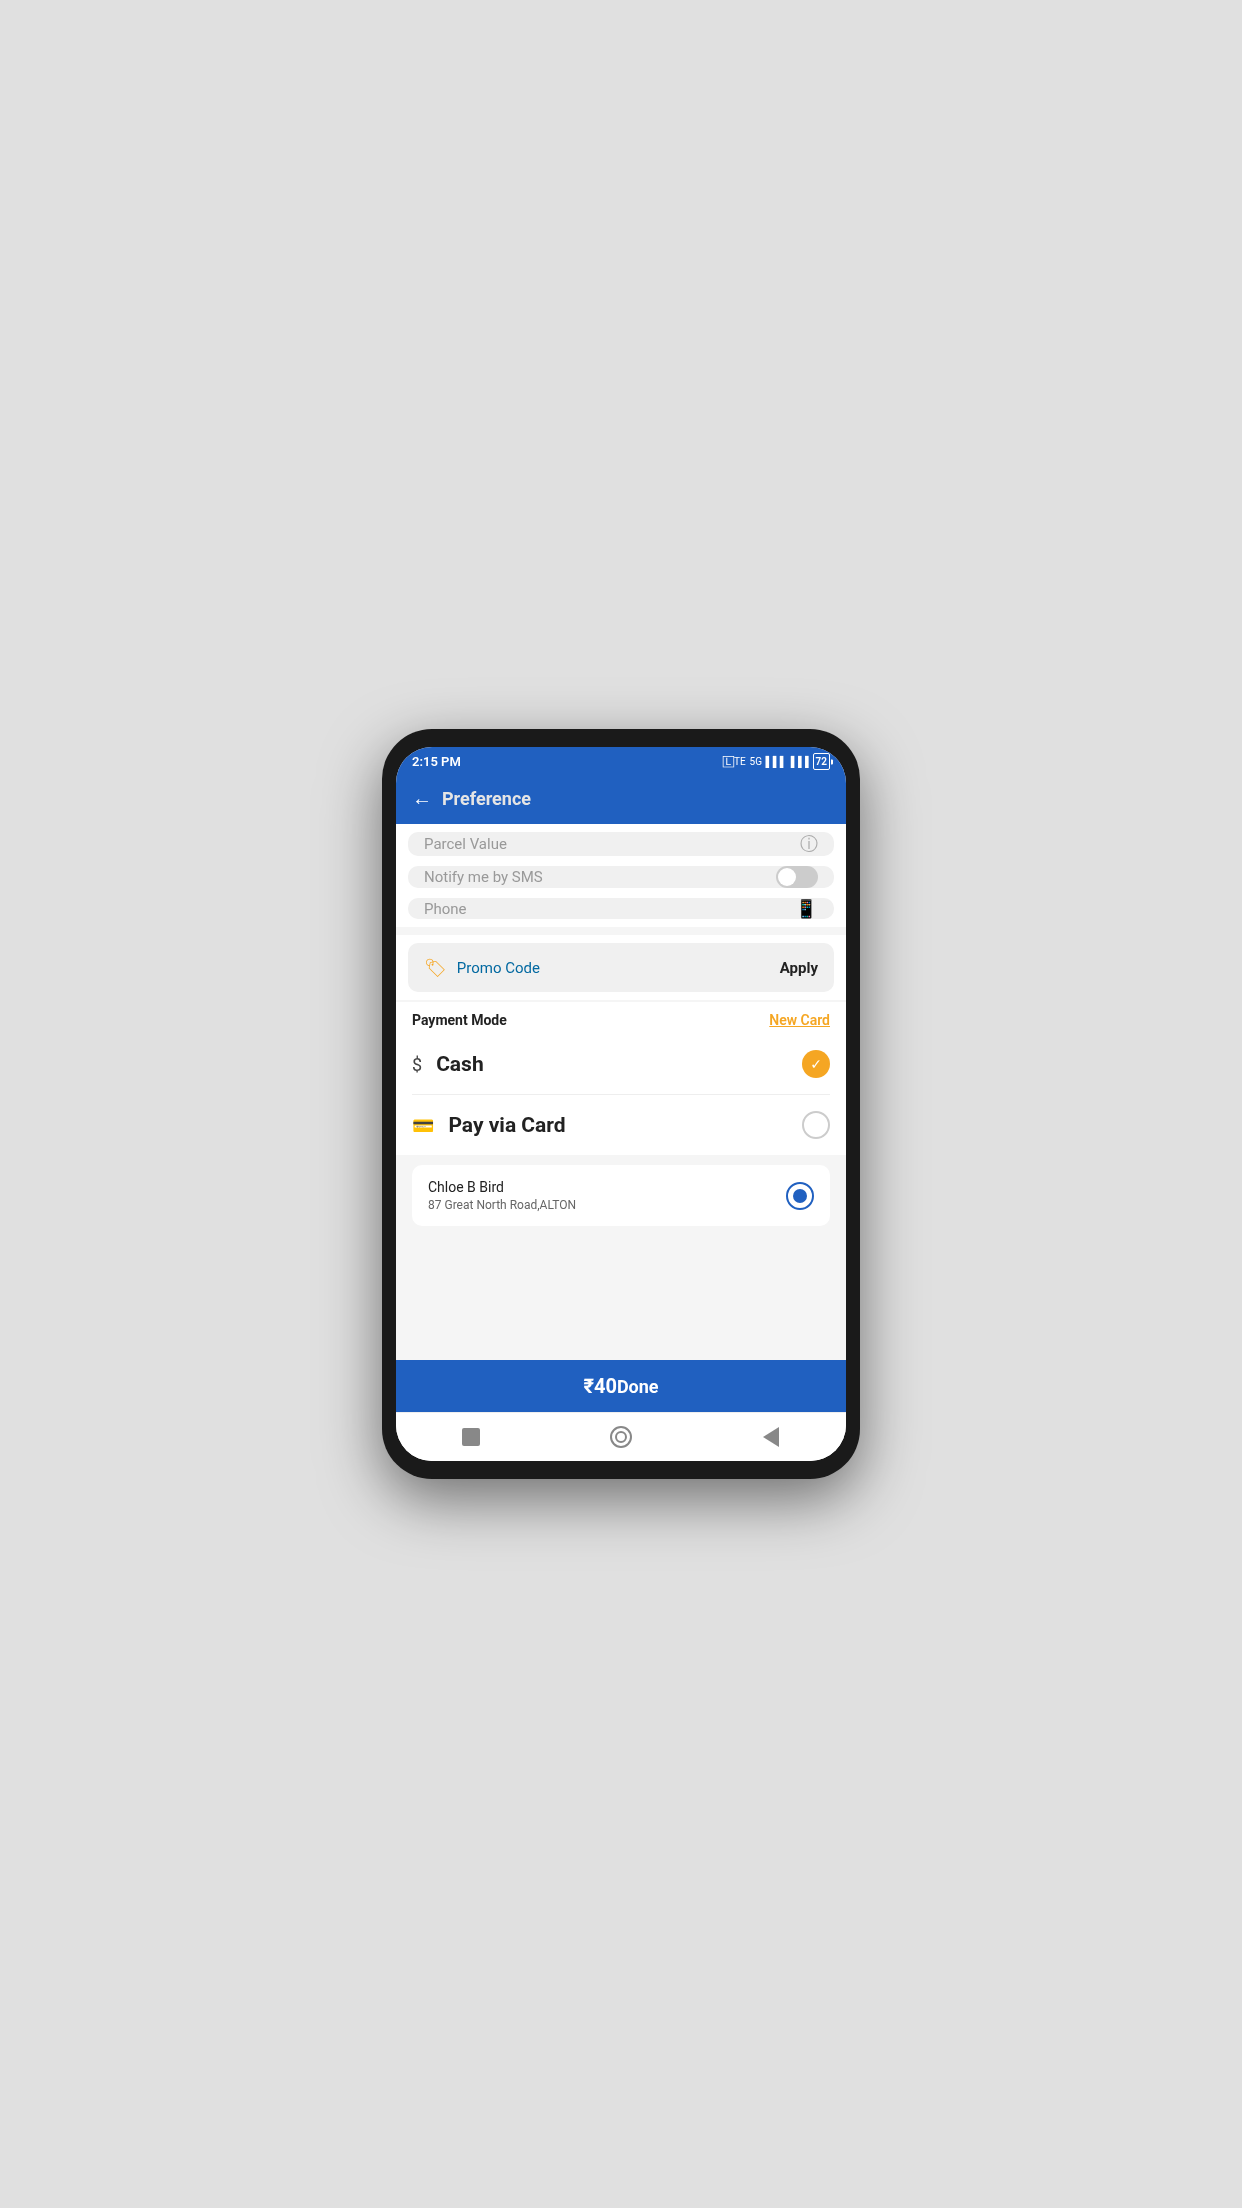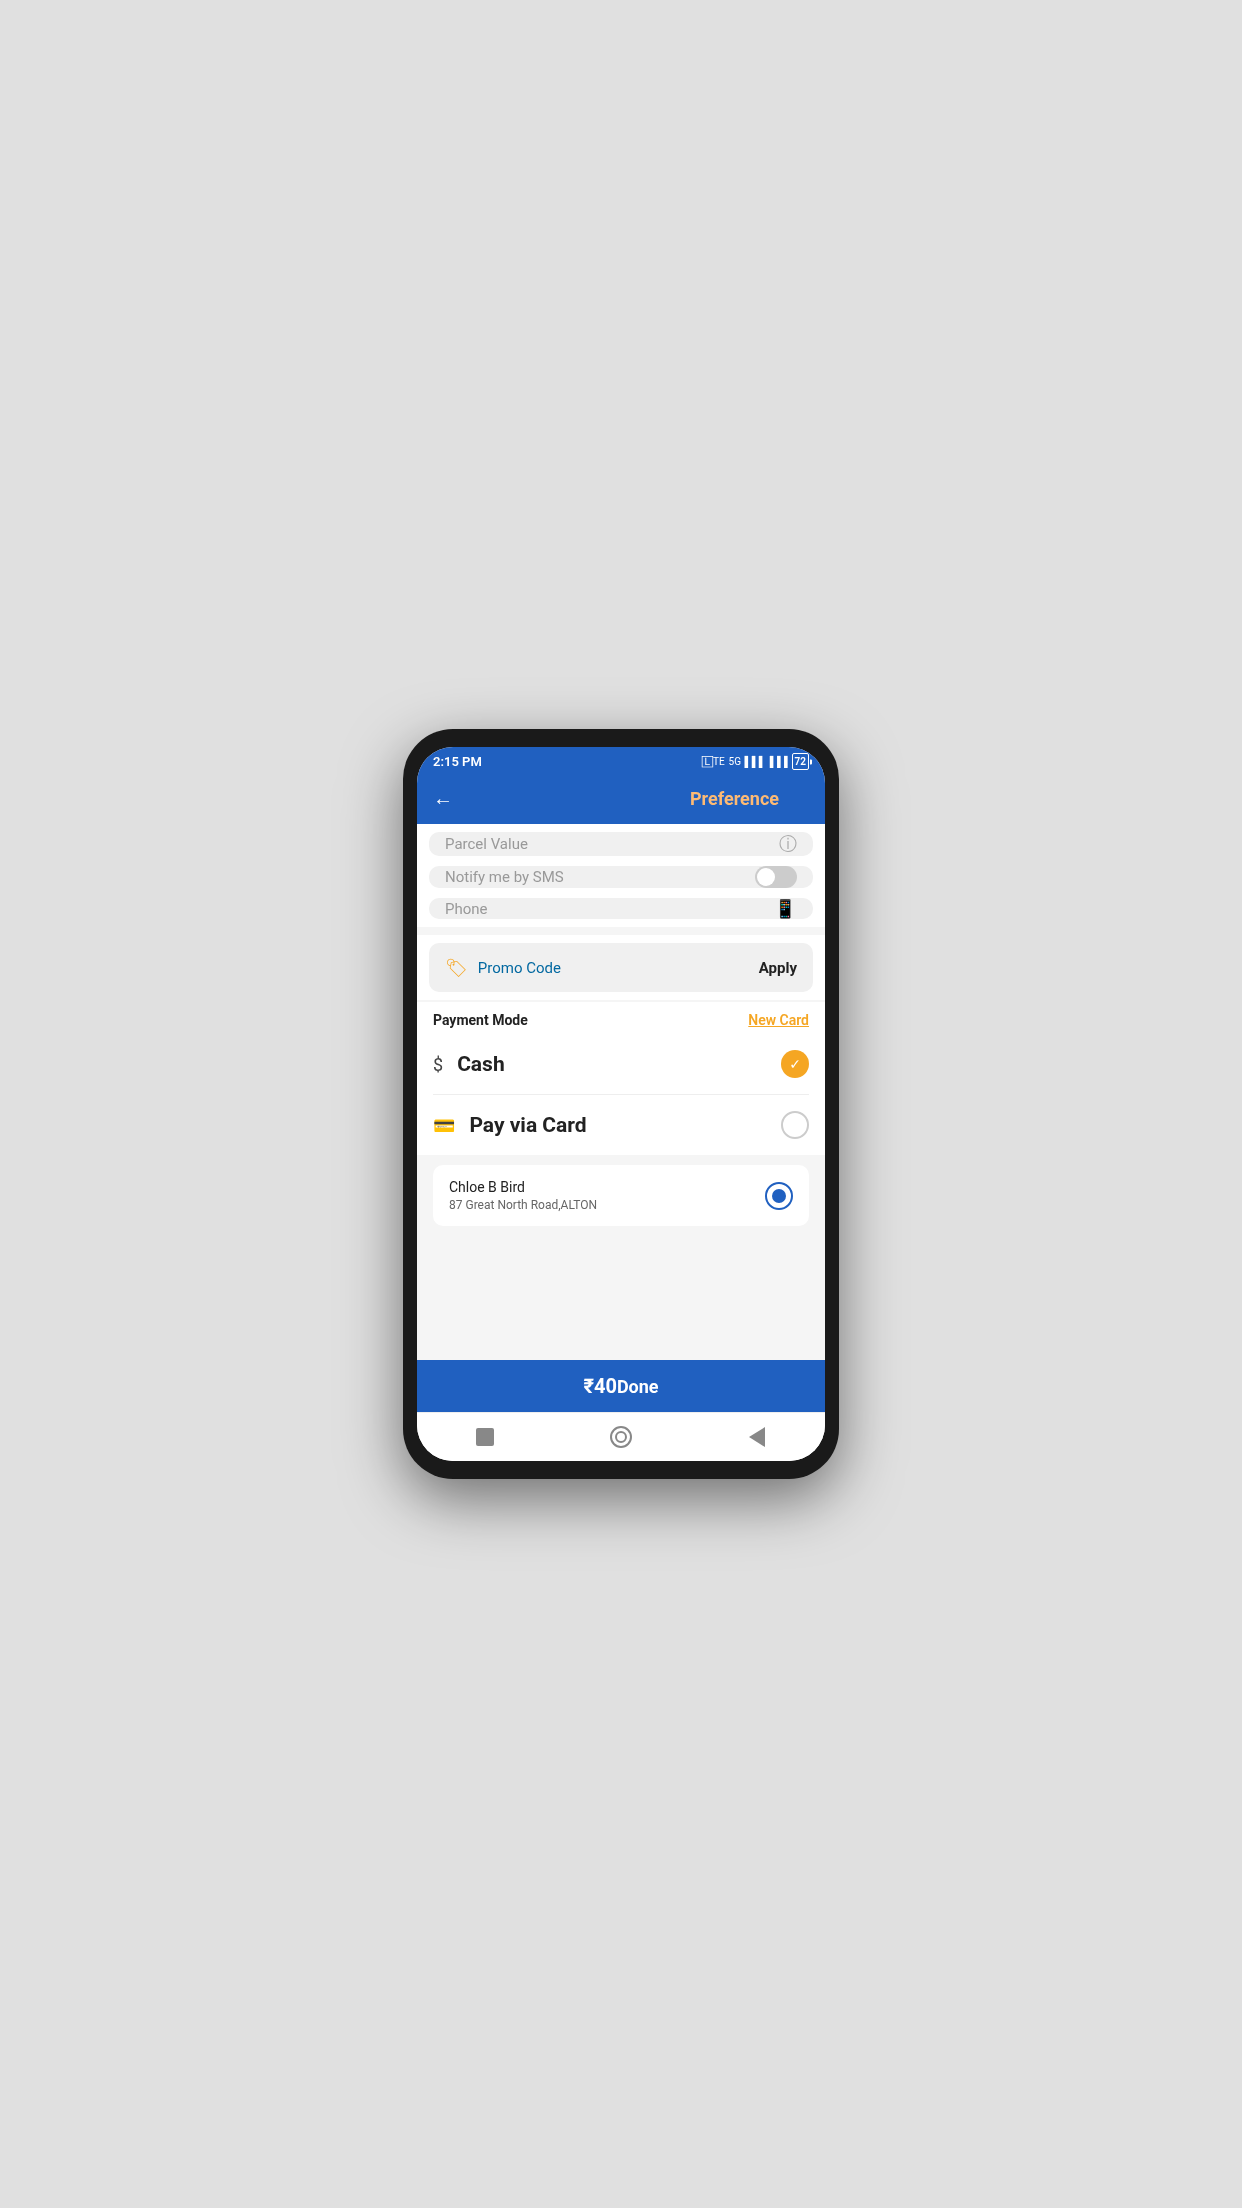--- a/index.html
+++ b/index.html
@@ -7,21 +7,21 @@
     body {
       background: #e0e0e0;
       display: flex;
       justify-content: center;
       align-items: center;
       min-height: 100vh;
       font-family: -apple-system, BlinkMacSystemFont, 'Segoe UI', Roboto, sans-serif;
     }
 
     .phone-outer {
-      width: 436px;
+      width: 478px;
       height: 750px;
       background: #1a1a1a;
       border-radius: 50px;
       padding: 18px 14px;
       box-shadow: 0 20px 60px rgba(0,0,0,0.5);
       position: relative;
     }
 
     .phone-inner {
       width: 100%;
@@ -92,25 +92,25 @@
     }
 
     .back-btn {
       color: #fff;
       font-size: 20px;
       cursor: pointer;
       margin-right: 10px;
     }
 
     .header-title {
-      color: #fdba74;
+      color: #e5e5e5;
       font-size: 18px;
       font-weight: 700;
       flex: 1;
-      text-align: right;
+      text-align: left;
       margin-right: 30px;
     }
 
     
     .content {
       flex: 1;
       overflow-y: auto;
       background: #f5f5f5;
       display: flex;
       flex-direction: column;

